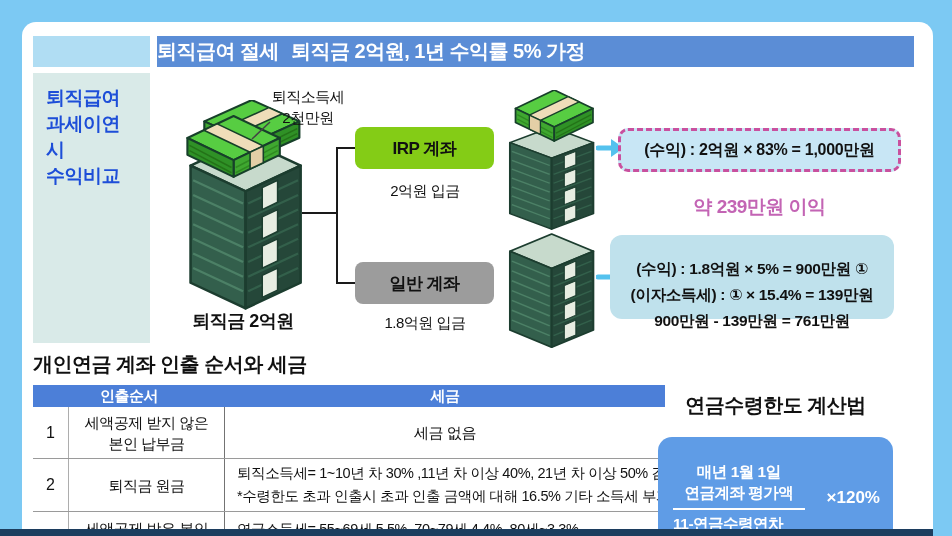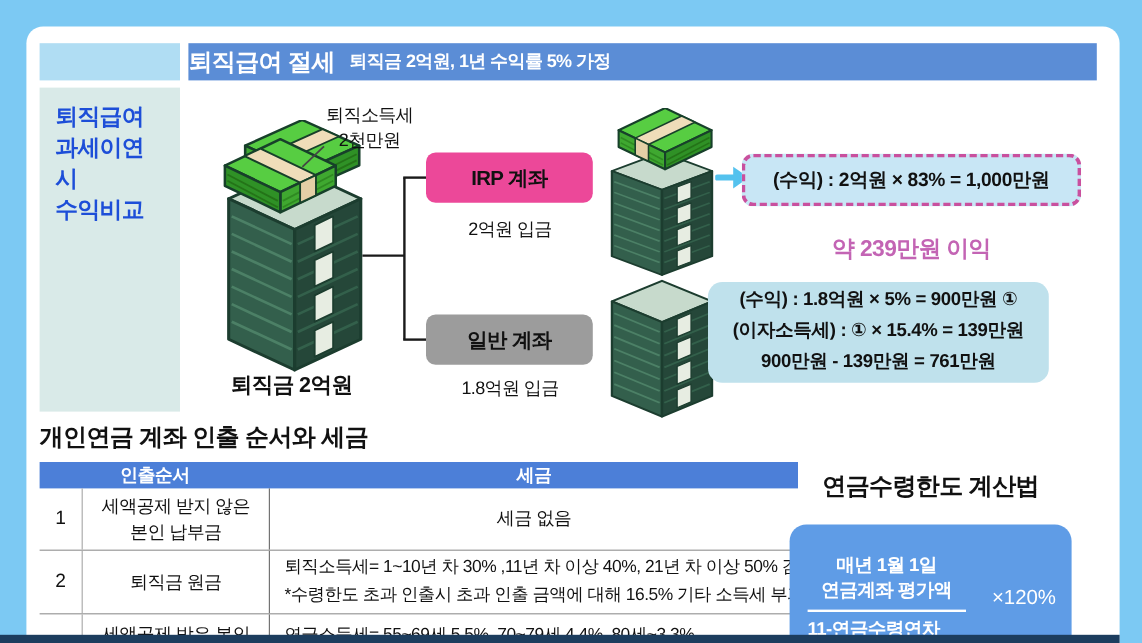--- a/index.html
+++ b/index.html
@@ -7,40 +7,40 @@
   body { font-family:"Liberation Sans","DejaVu Sans",sans-serif; }
   #page { position:relative; width:952px; height:536px; background:#7CC9F3; overflow:hidden; }
   .abs { position:absolute; }
 
   .panel { left:22px; top:22px; width:911px; height:514px; background:#FFFFFF; border-radius:14px 14px 0 0; }
 
   
   .hdr-cell { left:33px; top:36px; width:117px; height:31px; background:#B0DDF3; }
   .hdr-bar { left:157px; top:36px; width:757px; height:31px; background:#5B8DD6; display:flex; align-items:center; gap:12px; }
   .hdr-title { color:#fff; font-size:20px; font-weight:800; letter-spacing:-0.5px; }
-  .hdr-sub { color:#fff; font-size:15px; font-weight:600; letter-spacing:-0.5px; }
+  .hdr-sub { color:#fff; font-size:20px; font-weight:600; letter-spacing:-0.5px; }
 
   
   .mint { left:33px; top:73px; width:117px; height:270px; background:#D9EAE8; padding:12px 8px 0 13px; }
   .mint div { font-size:19px; font-weight:800; color:#1d4ed8; line-height:26px; letter-spacing:-0.5px; }
 
   
   .tax-note { left:262px; top:86px; width:92px; text-align:center; font-size:15px; line-height:21px; color:#111; letter-spacing:-0.5px; }
   .principal { left:163px; top:309px; width:160px; text-align:center; font-size:18px; font-weight:800; color:#111; letter-spacing:-0.5px; }
 
   .acct-box { width:139px; height:42px; border-radius:8px; display:flex; align-items:center; justify-content:center; font-size:17px; font-weight:800; color:#111; letter-spacing:-0.5px; }
-  .irp-box { left:355px; top:127px; background:#ec4899; }
+  .irp-box { left:355px; top:127px; background:#84cc16; }
   .gen-box { left:355px; top:262px; background:#9C9C9C; }
   .deposit { width:152px; text-align:center; font-size:15px; color:#111; letter-spacing:-0.5px; }
   .dep1 { left:349px; top:182px; }
   .dep2 { left:349px; top:314px; }
 
   .dashed-box { left:618px; top:128px; width:283px; height:44px; background:#C8E6F5; border:3px dashed #C9509E; border-radius:10px; display:flex; align-items:center; justify-content:center; font-size:16px; font-weight:600; color:#111; letter-spacing:-0.3px; }
   .benefit { left:618px; top:194px; width:283px; text-align:center; font-size:19px; font-weight:800; color:#C364B4; letter-spacing:-0.5px; }
-  .gen-result { left:590px; top:235px; width:284px; height:84px; background:#BFE1EC; border-radius:12px; padding-top:2px; text-align:center; }
+  .gen-result { left:610px; top:235px; width:284px; height:84px; background:#BFE1EC; border-radius:12px; padding-top:21px; text-align:center; }
   .gen-result div { font-size:15.5px; font-weight:600; color:#111; line-height:26px; letter-spacing:-0.3px; white-space:nowrap; }
 
   .arrow-svg { width:30px; height:22px; }
   .arr1 { left:596px; top:137px; }
   .arr2 { left:596px; top:266px; }
 
   
   .sec-title { left:33px; top:351px; font-size:20px; font-weight:800; color:#111; letter-spacing:-0.5px; }
 
   .tbl { left:33px; top:385px; width:632px; }
@@ -58,21 +58,21 @@
   .td-tax div { white-space:nowrap; }
   .r1 { height:51px; } .r2 { height:53px; } .r3 { height:50px; }
   .r3 .td-order, .r3 .td-tax { justify-content:flex-start; padding-top:6px; }
 
   .calc-title { left:658px; top:392px; width:235px; text-align:center; font-size:20px; font-weight:800; color:#111; letter-spacing:-0.5px; }
   .calc-box { left:658px; top:437px; width:235px; height:110px; background:#5F9CE6; border-radius:14px; padding:11px 13px 0 13px; display:flex; align-items:center; }
   .frac { flex:1; }
   .frac-num { text-align:center; color:#fff; font-size:15.5px; font-weight:700; line-height:21px; letter-spacing:-0.5px; }
   .frac-bar { border-top:2px solid #fff; margin:5px 2px 4px 2px; }
   .frac-den { color:#fff; font-size:15.5px; font-weight:700; letter-spacing:-0.5px; padding-left:2px; }
-  .multiplier { color:#fff; font-size:17px; font-weight:400; margin-left:20px; white-space:nowrap; }
+  .multiplier { color:#fff; font-size:17px; font-weight:700; margin-left:20px; white-space:nowrap; }
 
   .bottom-bar { left:0; top:529px; width:933px; height:7px; background:#1C3D5E; z-index:9; }
 
   .overlay { left:0; top:0; width:952px; height:536px; pointer-events:none; z-index:5; }
   .art { position:absolute; }
 </style>
 </head>
 <body>
 
 <div id="page">

